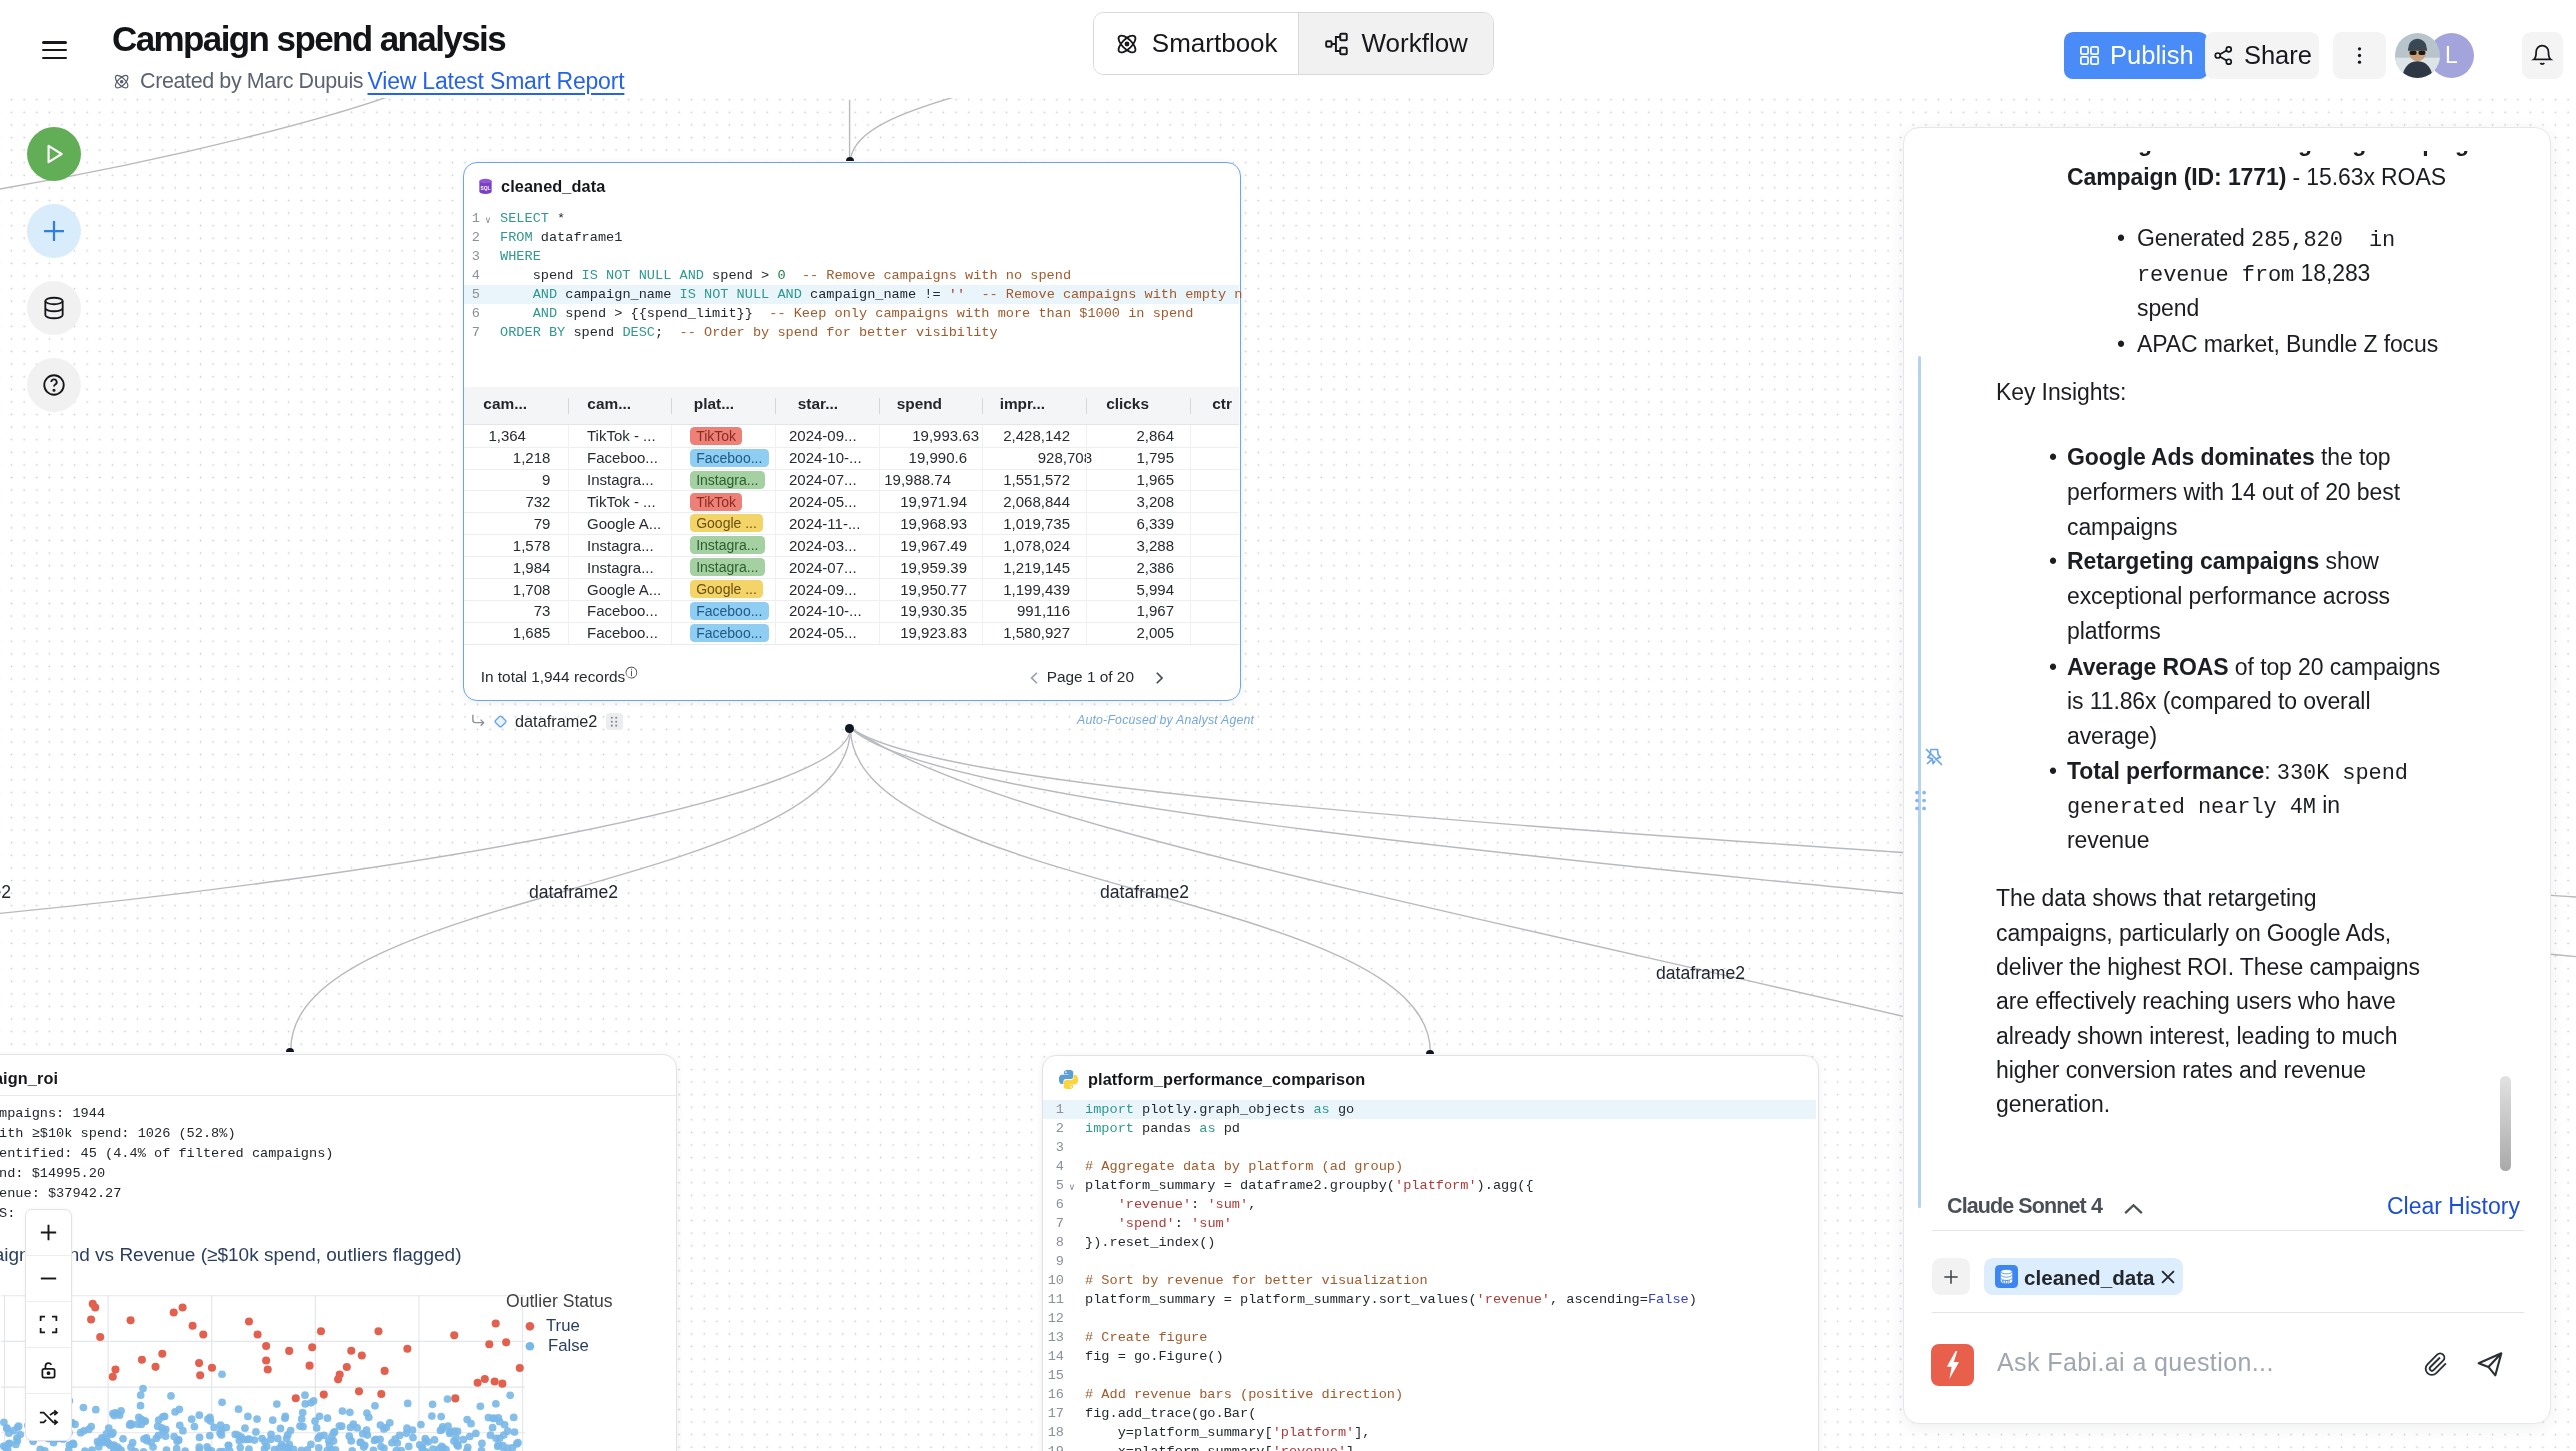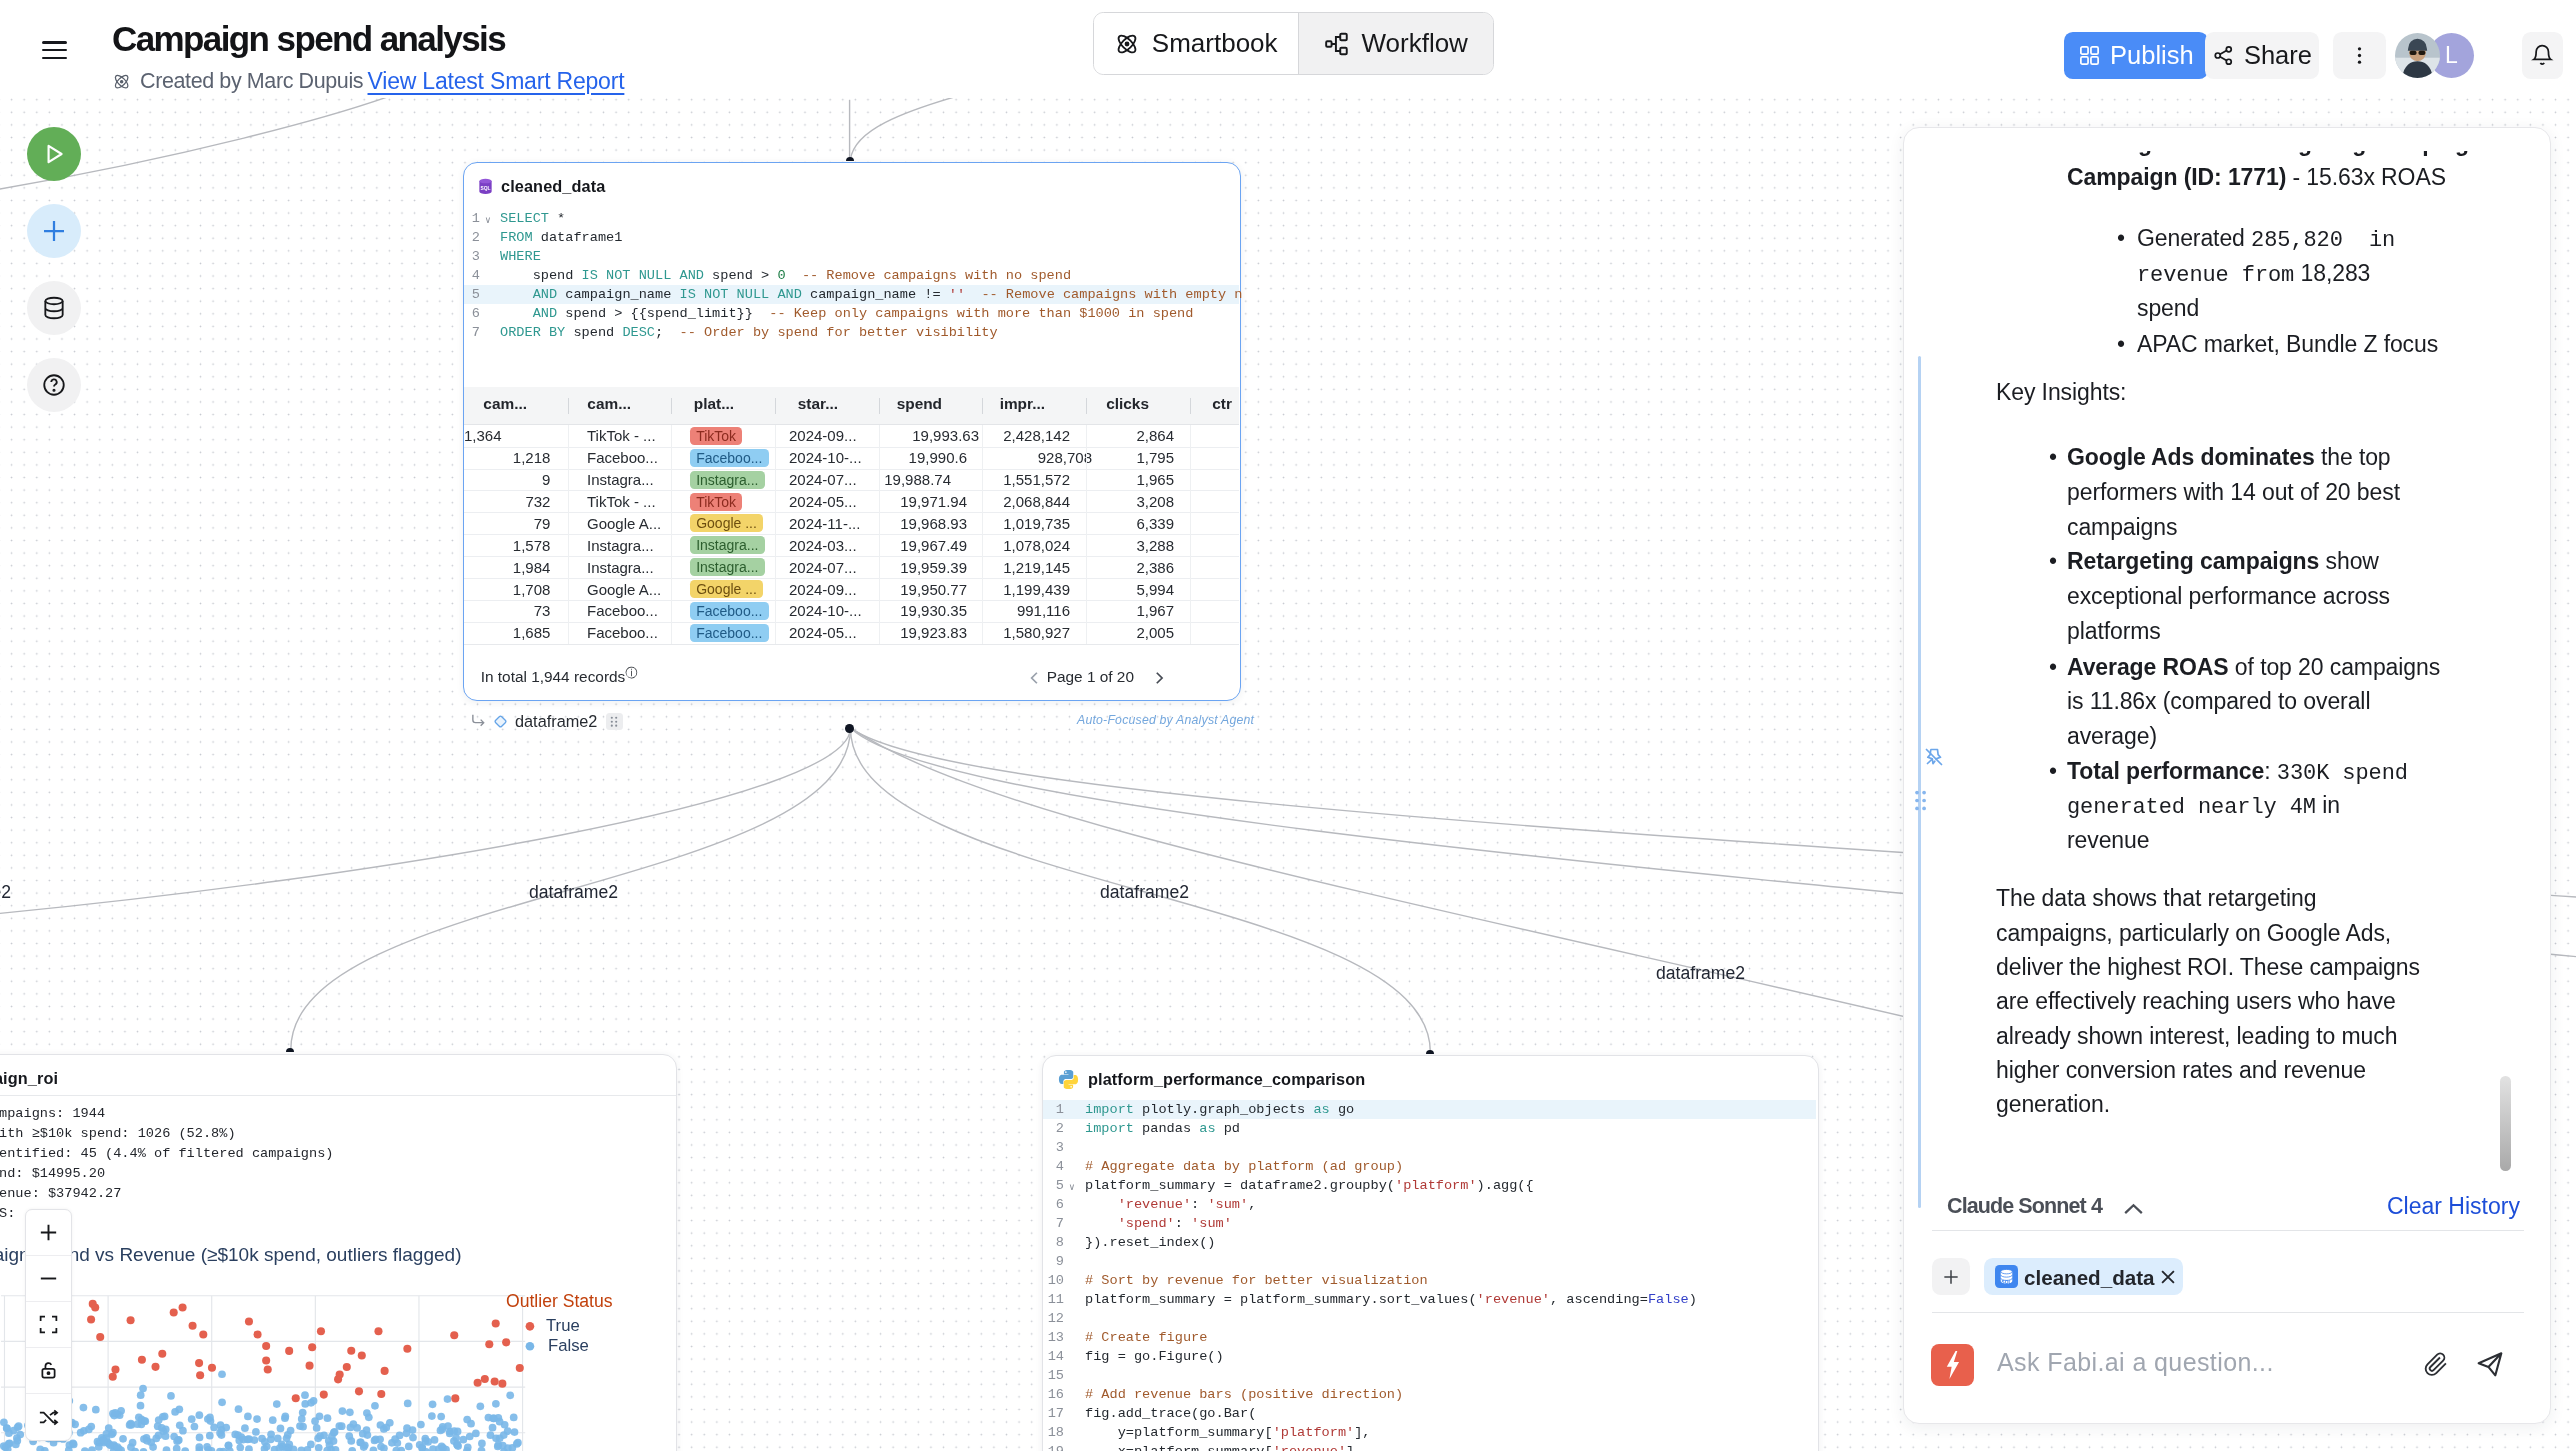--- a/index.html
+++ b/index.html
@@ -260,21 +260,21 @@
         <div style="position:absolute;left:622px;top:8px;width:104px;text-align:right;padding-right:41px;font-weight:700;font-size:15.4px;color:#23262c;">clicks</div>
         <div style="position:absolute;left:726px;top:8px;width:49px;text-align:right;padding-right:7px;font-weight:700;font-size:15.4px;color:#23262c;">ctr</div>
         <div style="position:absolute;left:104px;top:10.5px;width:1.3px;height:16.7px;background:#d4d7db;"></div>
         <div style="position:absolute;left:207px;top:10.5px;width:1.3px;height:16.7px;background:#d4d7db;"></div>
         <div style="position:absolute;left:311px;top:10.5px;width:1.3px;height:16.7px;background:#d4d7db;"></div>
         <div style="position:absolute;left:415px;top:10.5px;width:1.3px;height:16.7px;background:#d4d7db;"></div>
         <div style="position:absolute;left:518px;top:10.5px;width:1.3px;height:16.7px;background:#d4d7db;"></div>
         <div style="position:absolute;left:622px;top:10.5px;width:1.3px;height:16.7px;background:#d4d7db;"></div>
         <div style="position:absolute;left:726px;top:10.5px;width:1.3px;height:16.7px;background:#d4d7db;"></div>
         <div style="position:absolute;left:0;top:60px;width:775px;height:0.9px;background:#eceef1;"></div>
-        <div style="position:absolute;left:0;top:40px;width:104px;text-align:left;padding-right:17.6px;">1,364</div>
+        <div style="position:absolute;left:0;top:40px;width:104px;text-align:center;padding-right:17.6px;">1,364</div>
         <div style="position:absolute;left:123px;top:40px;">TikTok - ...</div>
         <div style="position:absolute;left:226px;top:40px;background:#ed8177;color:#8c2b1f;font-size:14px;border-radius:4.4px;padding:0px 6.2px;height:18px;line-height:18px;">TikTok</div>
         <div style="position:absolute;left:325px;top:40px;">2024-09...</div>
         <div style="position:absolute;left:415px;top:40px;width:116px;text-align:right;padding-right:16px;">19,993.63</div>
         <div style="position:absolute;left:518px;top:40px;width:104px;text-align:right;padding-right:16px;">2,428,142</div>
         <div style="position:absolute;left:622px;top:40px;width:104px;text-align:right;padding-right:16px;">2,864</div>
         <div style="position:absolute;left:0;top:82px;width:775px;height:0.9px;background:#eceef1;"></div>
         <div style="position:absolute;left:0;top:62px;width:104px;text-align:right;padding-right:17.6px;">1,218</div>
         <div style="position:absolute;left:123px;top:62px;">Faceboo...</div>
         <div style="position:absolute;left:226px;top:62px;background:#8fcdf2;color:#205b86;font-size:14px;border-radius:4.4px;padding:0px 6.2px;height:18px;line-height:18px;">Faceboo...</div>
@@ -780,21 +780,21 @@
         <circle cx="631.2" cy="318.9" r="4.6" fill="#e4604e"></circle>
         <circle cx="544.9" cy="314.4" r="4.6" fill="#e4604e"></circle>
         <circle cx="677.2" cy="371.7" r="4.6" fill="#e4604e"></circle>
         <circle cx="469.4" cy="332.6" r="4.6" fill="#e4604e"></circle>
         <circle cx="345.4" cy="318.2" r="4.6" fill="#e4604e"></circle>
         <circle cx="690.3" cy="327.1" r="4.6" fill="#e4604e"></circle>
         <circle cx="450.7" cy="390.7" r="4.6" fill="#e4604e"></circle>
         <circle cx="525.9" cy="342.1" r="4.6" fill="#e4604e"></circle>
         <circle cx="397.4" cy="303.4" r="4.6" fill="#e4604e"></circle>
     </svg>
-    <div style="position:absolute; left:606px; top:236px; font-size:17.6px; color:#c2410c;">Outlier Status</div>
+    <div style="position:absolute; left:606px; top:236px; font-size:17.6px; color:#404040;">Outlier Status</div>
     <svg style="position:absolute; left:623px; top:263px;" width="26" height="53" viewBox="0 0 30 60">
         <circle cx="8" cy="9" r="5" fill="#e4604e"></circle>
         <circle cx="8" cy="32" r="5" fill="#79b7e8"></circle>
       </svg>
     <div style="position:absolute; left:624px; top:261px; font-size:16.7px; color:#2a3f5f;margin-left:22px;">True</div>
     <div style="position:absolute; left:648px; top:281px; font-size:16.7px; color:#2a3f5f;">False</div>
 </div>
   <div id="nodePy" class="node" style="left:1042px; top:1055px; width:777px; height:413px; border:1.3px solid #e2e3e7; z-index:5; overflow:hidden;">
     <div class="nodeHead" style="position:absolute; left:14px; top:7px; height:32px;">
       <svg width="23" height="23" viewBox="0 0 48 48">

